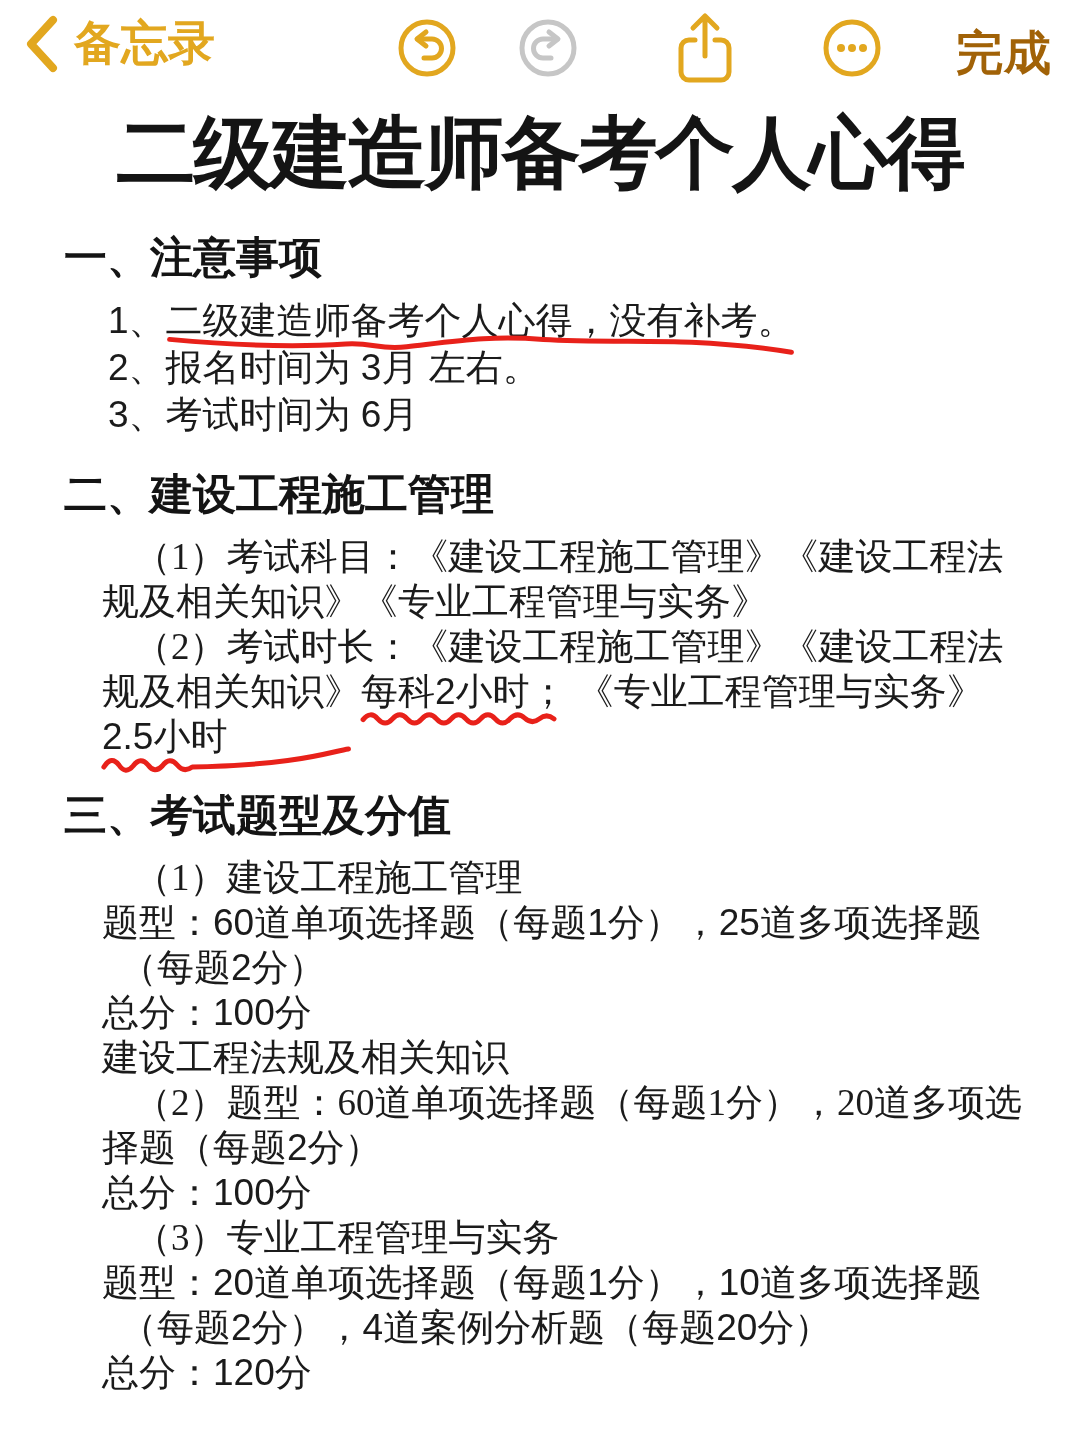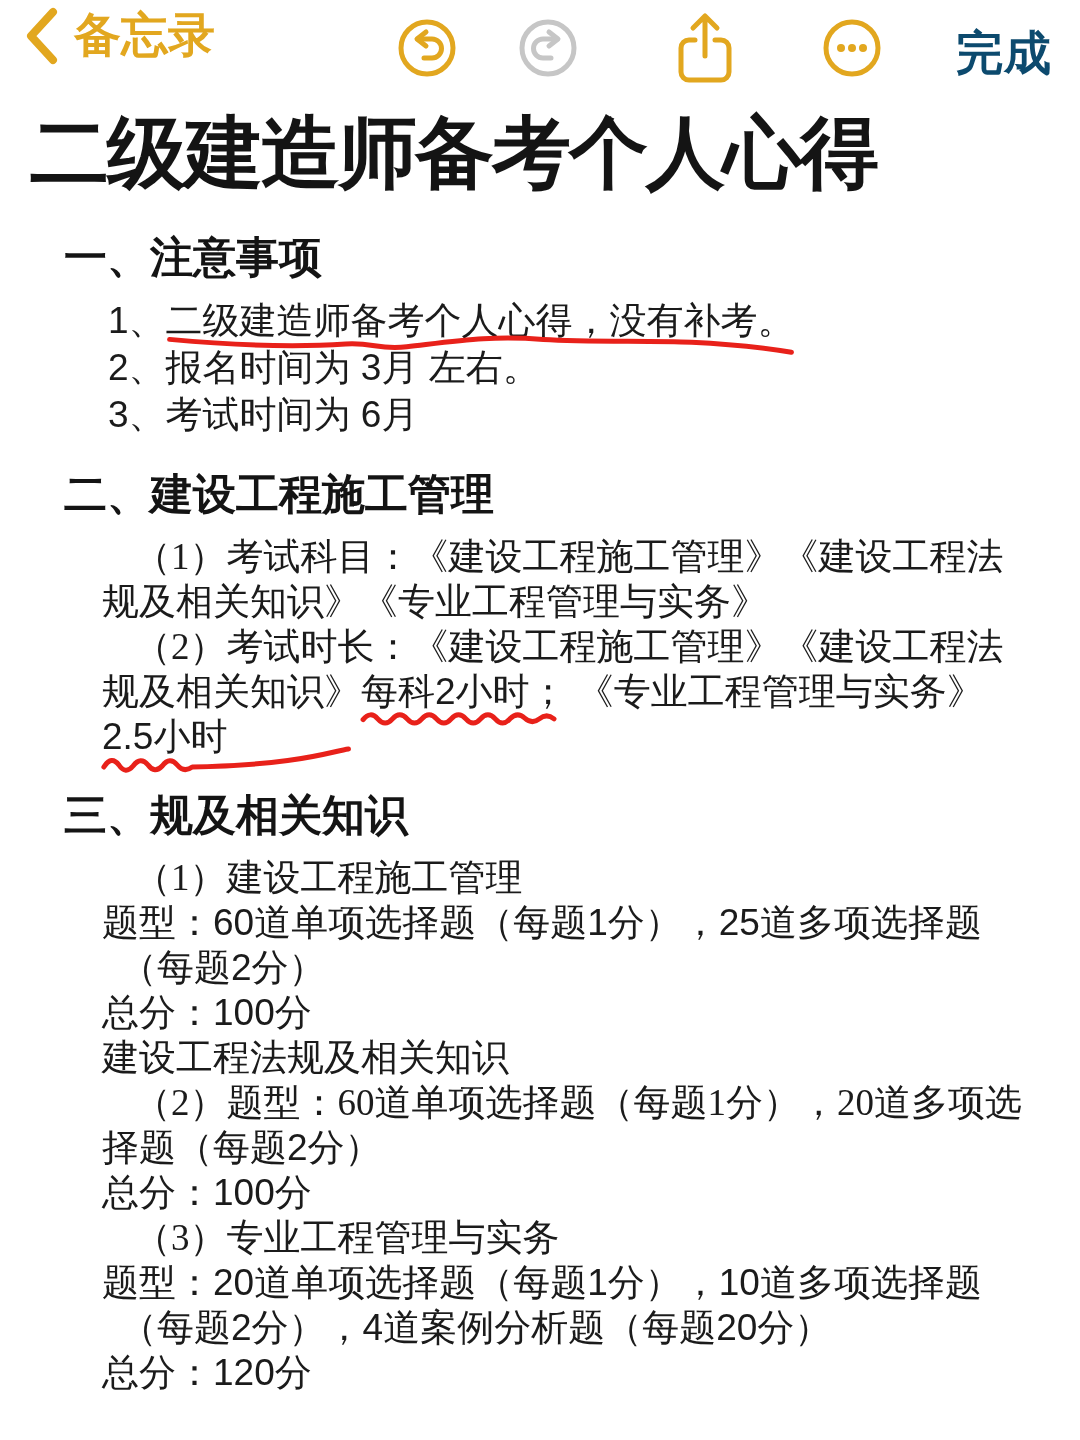--- a/index.html
+++ b/index.html
@@ -9,43 +9,44 @@
     background: #ffffff;
     font-family: "Liberation Sans", "DejaVu Sans", sans-serif;
     color: #1b1b1b;
     overflow: hidden;
   }
   .page { position: relative; width: 1080px; height: 1440px; }
 
   
   .navbar { position: relative; height: 96px; }
   .nav-back {
-    position: absolute; left: 24px; top: 4px;
+    position: absolute; left: 24px; top: 12px;
     display: flex; align-items: center; gap: 16px;
     color: #E2A71F; font-size: 47px; font-weight: 600;
     cursor: pointer;
   }
   .nav-btn { position: absolute; top: 18px; width: 60px; height: 60px; cursor: pointer; }
   .nav-btn svg { display: block; width: 100%; height: 100%; }
   .btn-undo  { left: 397px; }
   .btn-redo  { left: 518px; }
   .btn-share { left: 672px; top: 10px; width: 66px; height: 76px; }
   .btn-more  { left: 822px; }
   .nav-done {
     position: absolute; right: 28px; top: 22px;
-    color: #0c4a6e; font-size: 47px; font-weight: 800;
+    color: #a16207; font-size: 47px; font-weight: 800;
     cursor: pointer; letter-spacing: 1px;
   }
   .gold-stroke { stroke: #E2A71F; fill: none; stroke-linecap: round; stroke-linejoin: round; }
   .gray-stroke { stroke: #C6C6C6; fill: none; stroke-linecap: round; stroke-linejoin: round; }
 
   
   .note { padding-top: 2px; }
   .note-title {
     margin: 8px 30px 0;
+    text-align: center;
     font-size: 79px; font-weight: 900;
     letter-spacing: -2px; line-height: 1.2;
     color: #141414;
   }
   .sec-heading {
     margin: 28px 0 10px 64px;
     font-size: 43px; font-weight: 800;
     color: #141414; letter-spacing: 0px;
   }
   .item { margin-left: 108px; font-size: 37px; line-height: 47px; }
@@ -140,21 +141,21 @@
       <span>规及相关知识》</span><span class="mark"><span>每科2小时；</span><svg class="u-wave" viewBox="0 0 196 24" preserveAspectRatio="none">
             <path d="M2 14 q7 -11 14 -1 q7 10 14 0 q7 -10 14 0 q7 10 14 0 q7 -10 14 0 q7 10 14 0 q7 -10 14 0 q7 10 14 0 q7 -10 14 0 q7 10 14 0 q7 -9 14 -1 q7 8 14 1 q7 -7 14 0"></path>
           </svg></span><span> 《专业工程管理与实务》</span>
     </div>
     <div class="line">
       <span class="mark"><span>2.5小时</span><svg class="u-tail" viewBox="0 0 280 34" preserveAspectRatio="none">
             <path d="M2 22 q8 -12 16 -2 q7 10 15 1 q8 -10 16 -1 q7 9 15 1 q8 -10 16 -1 q7 8 16 2 C 210 20, 245 6, 262 4"></path>
           </svg></span>
     </div>
 
-    <h2 class="sec-heading">三、规及相关知识</h2>
+    <h2 class="sec-heading">三、考试题型及分值</h2>
 
     <div class="line ind">（1）建设工程施工管理</div>
     <div class="line">题型：60道单项选择题（每题1分），25道多项选择题</div>
     <div class="line ind2">（每题2分）</div>
     <div class="line">总分：100分</div>
     <div class="line">建设工程法规及相关知识</div>
     <div class="line ind">（2）题型：60道单项选择题（每题1分），20道多项选</div>
     <div class="line">择题（每题2分）</div>
     <div class="line">总分：100分</div>
     <div class="line ind">（3）专业工程管理与实务</div>

